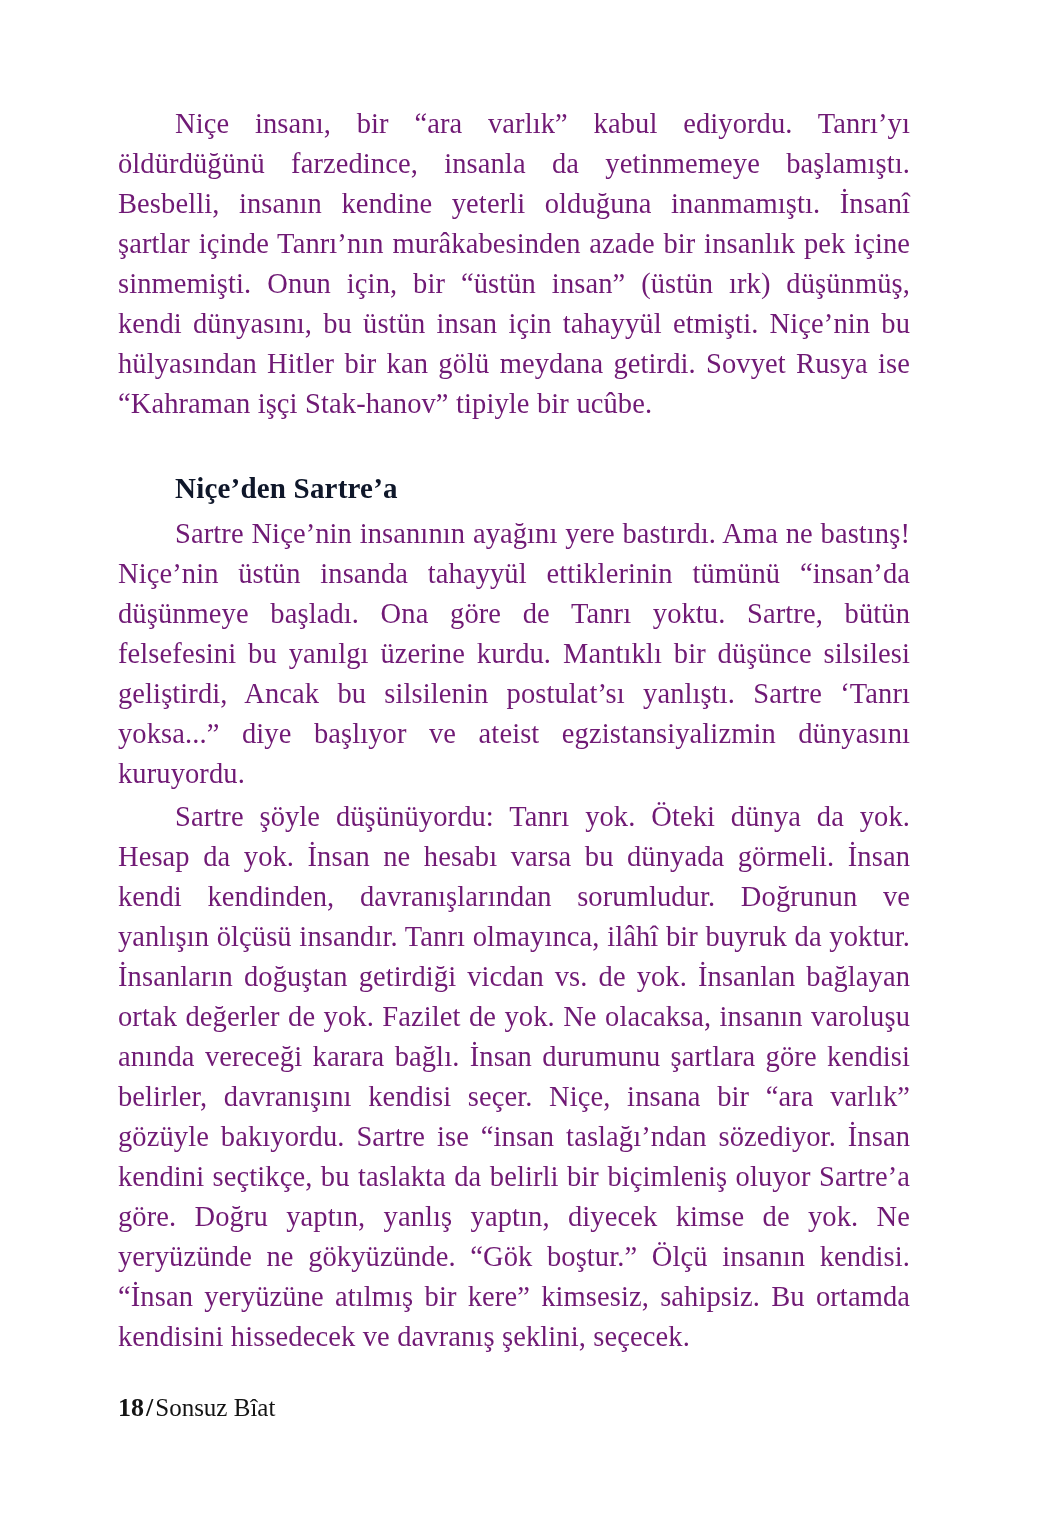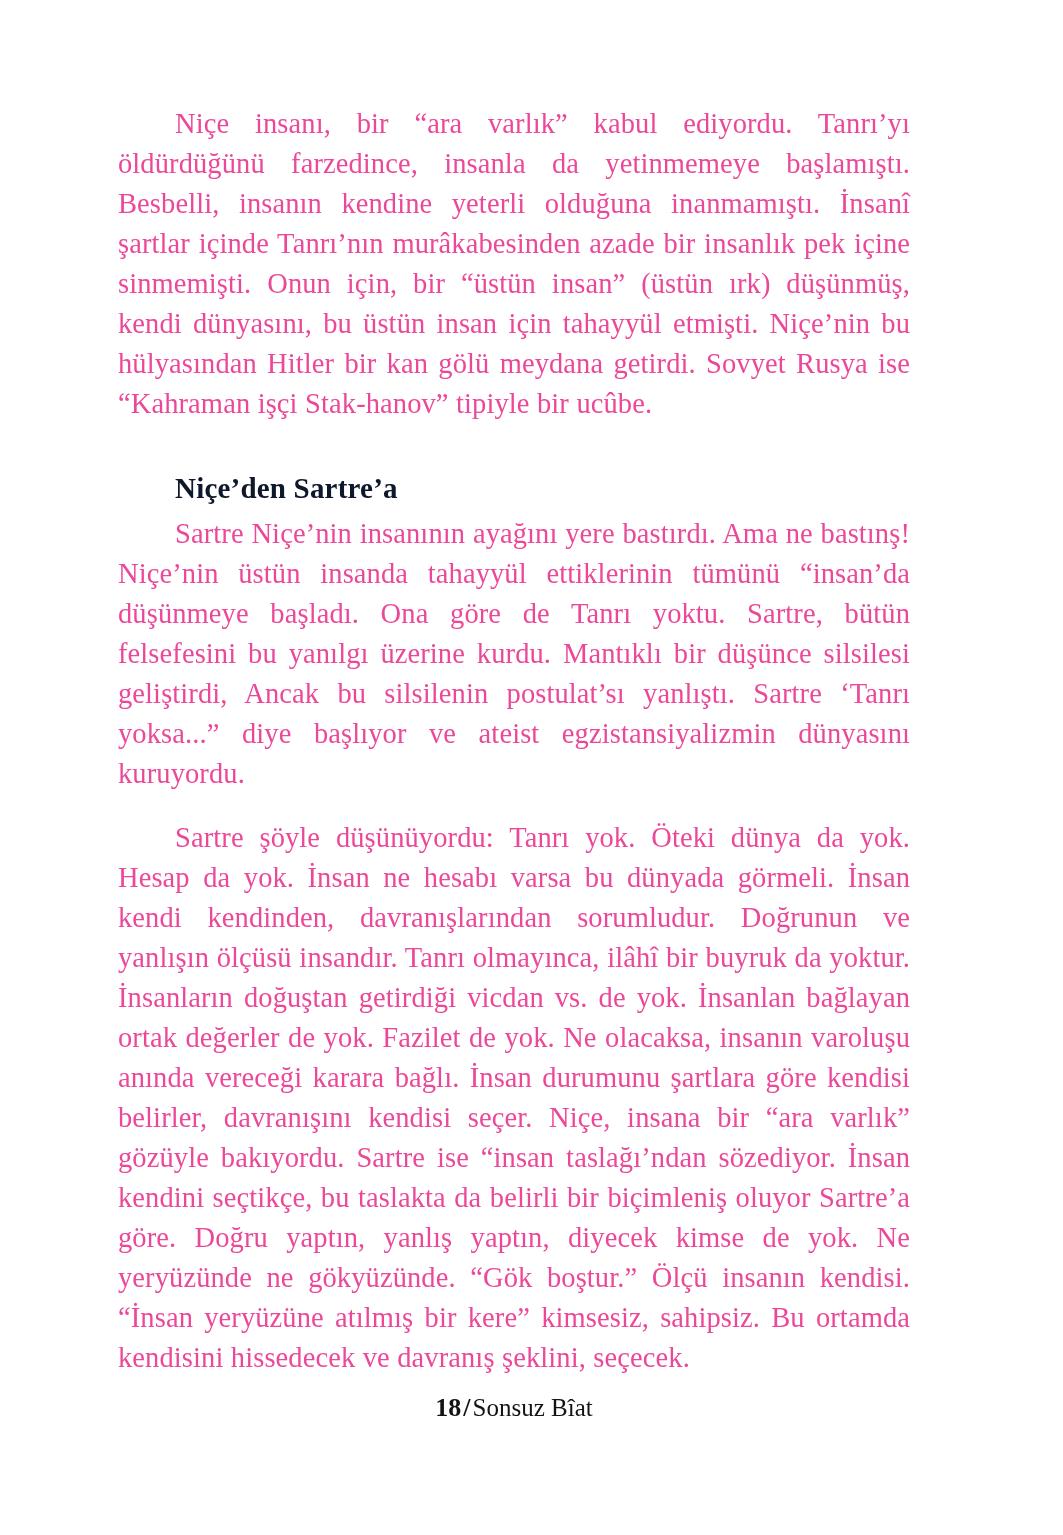--- a/index.html
+++ b/index.html
@@ -31,32 +31,32 @@
     width: 792px;
   }
 
   .para {
     margin: 0;
     font-size: 28.5px;
     line-height: 40px;
     text-align: justify;
     text-justify: inter-word;
     text-indent: 57px;
-    color: #ec4899;
+    color: #701a75;
     letter-spacing: 0.1px;
     word-spacing: 0.2px;
     -webkit-font-smoothing: antialiased;
   }
 
   .para + .para {
     margin-top: 0;
   }
 
   .para.gap-before {
-    margin-top: 24px;
+    margin-top: 3px;
   }
 
   .section-heading {
     margin: 0;
     padding: 0;
     font-size: 29px;
     line-height: 40px;
     font-weight: bold;
     text-indent: 57px;
     color: #0f172a;
@@ -70,21 +70,20 @@
 
   .footer {
     position: absolute;
     left: 118px;
     top: 1392px;
     width: 792px;
     font-size: 25px;
     line-height: 32px;
     color: #141414;
     white-space: nowrap;
-    text-align: center;
   }
 
   .footer .page-number {
     font-weight: bold;
     font-size: 26px;
   }
 
   .footer .sep {
     font-weight: bold;
     font-size: 26px;

